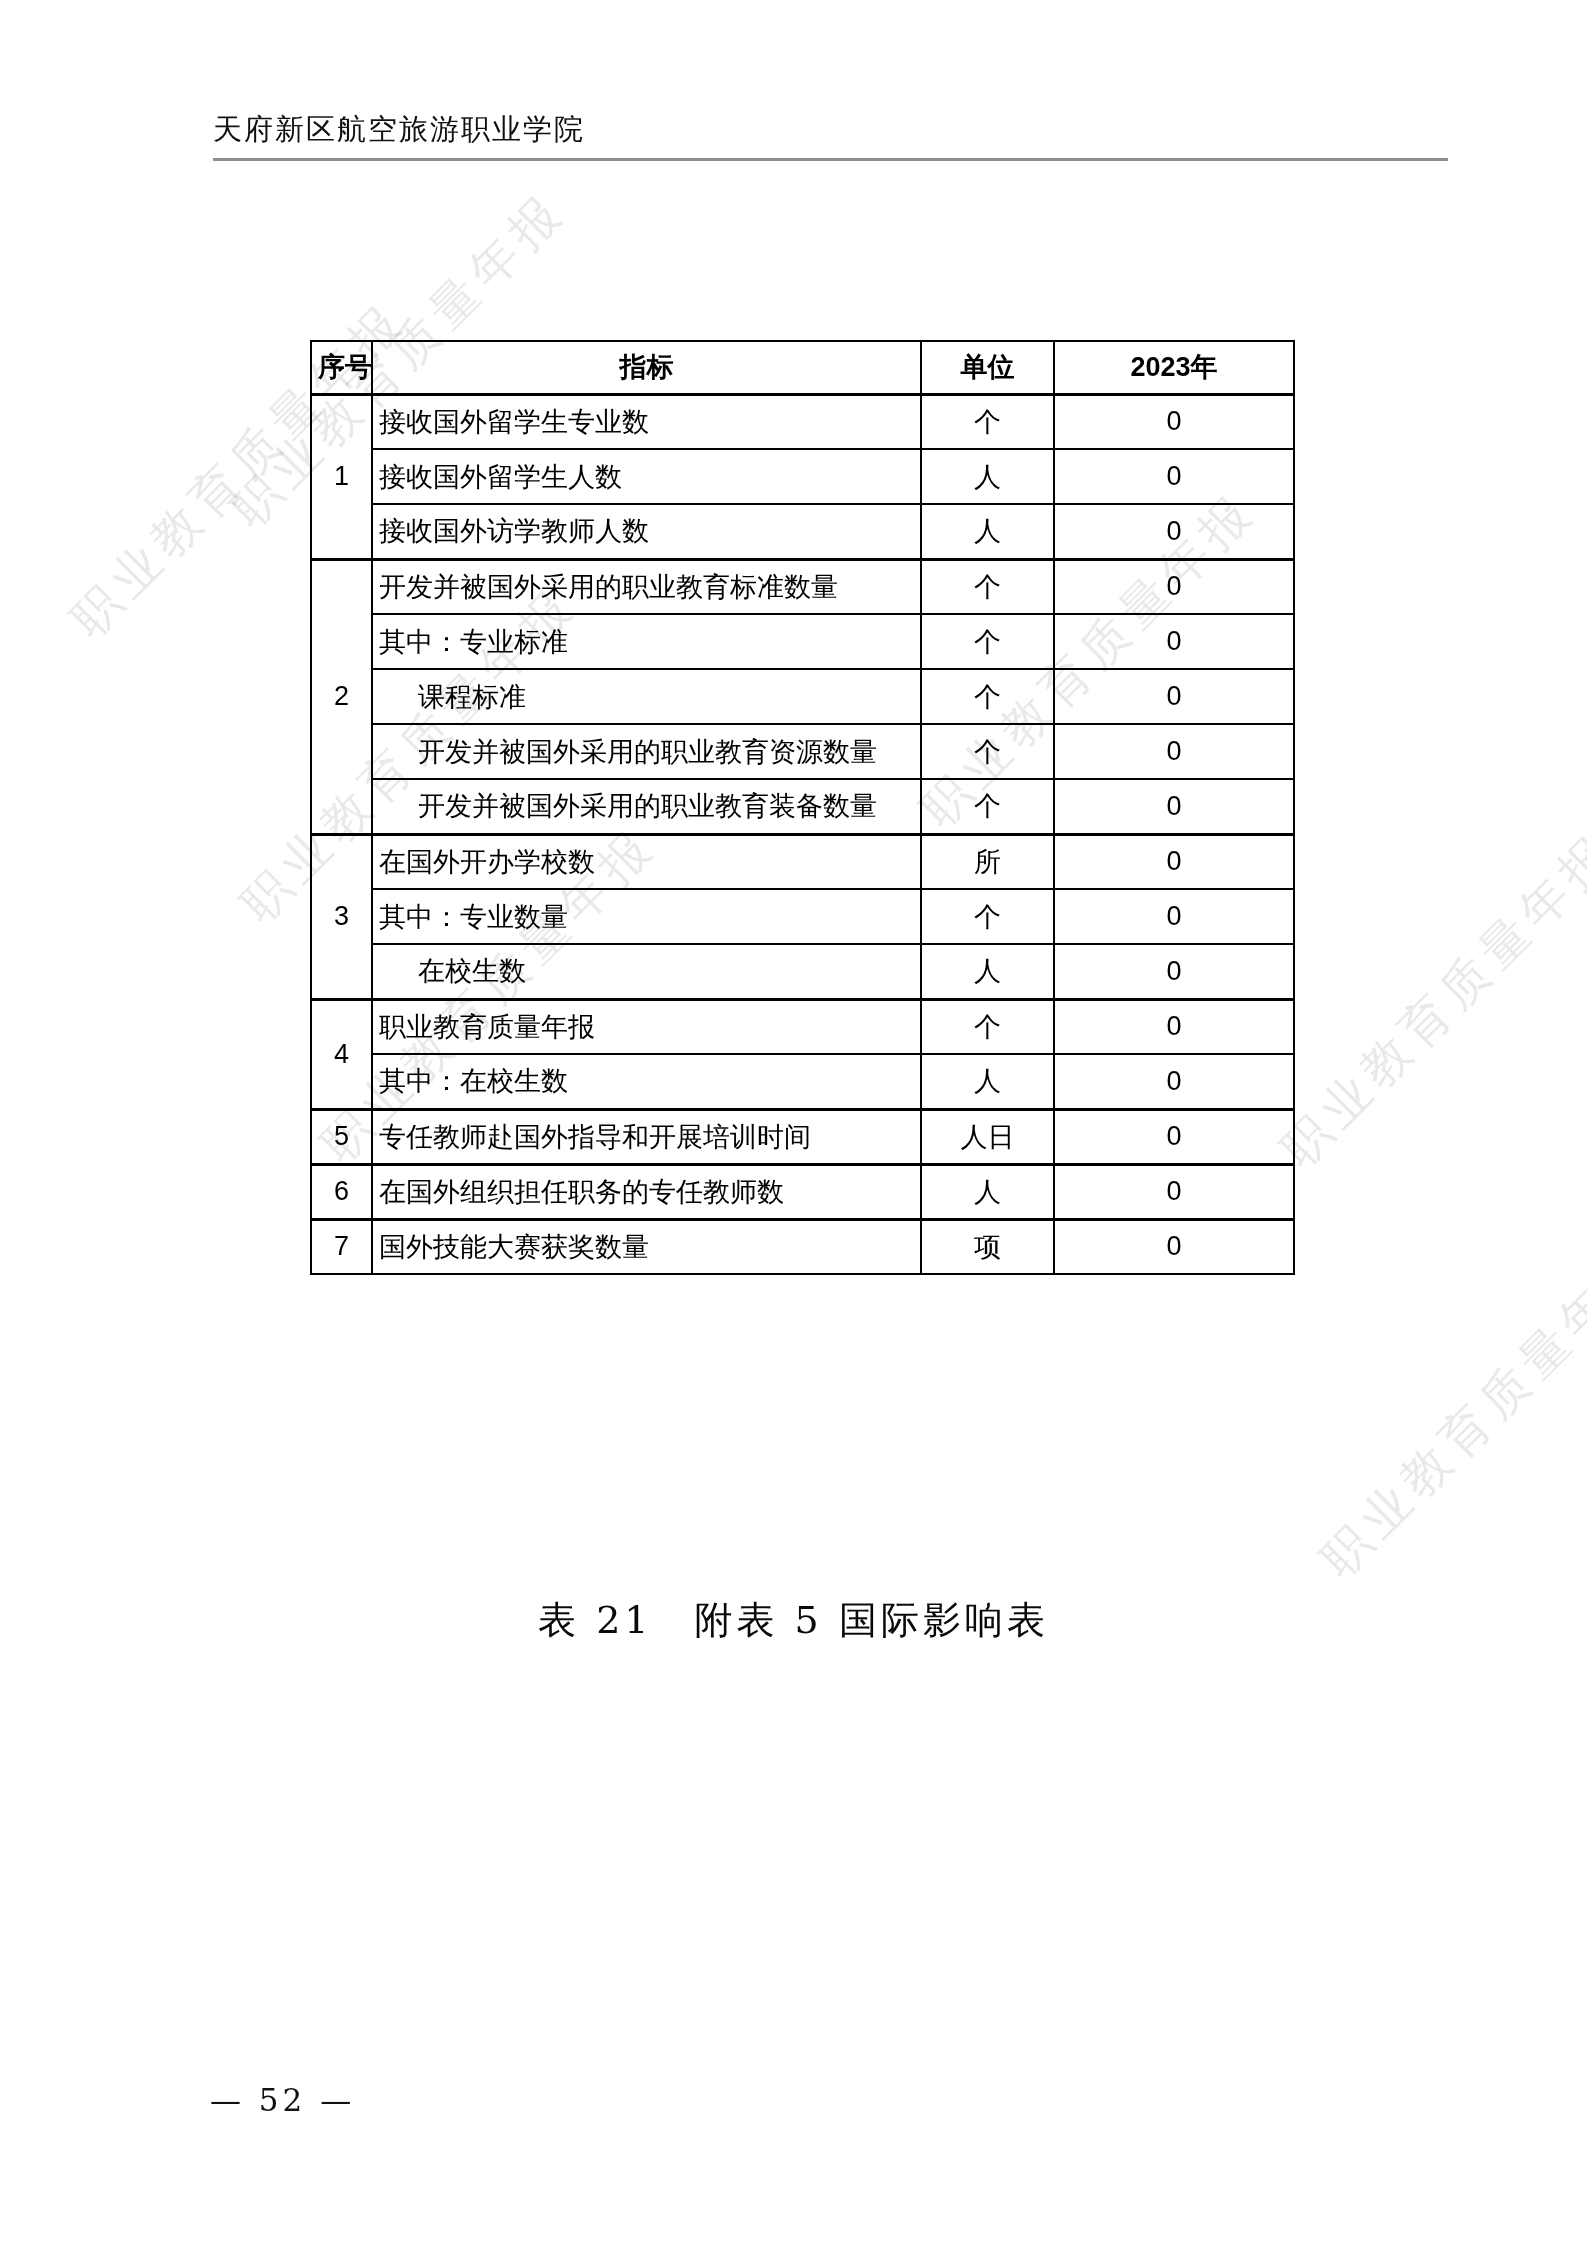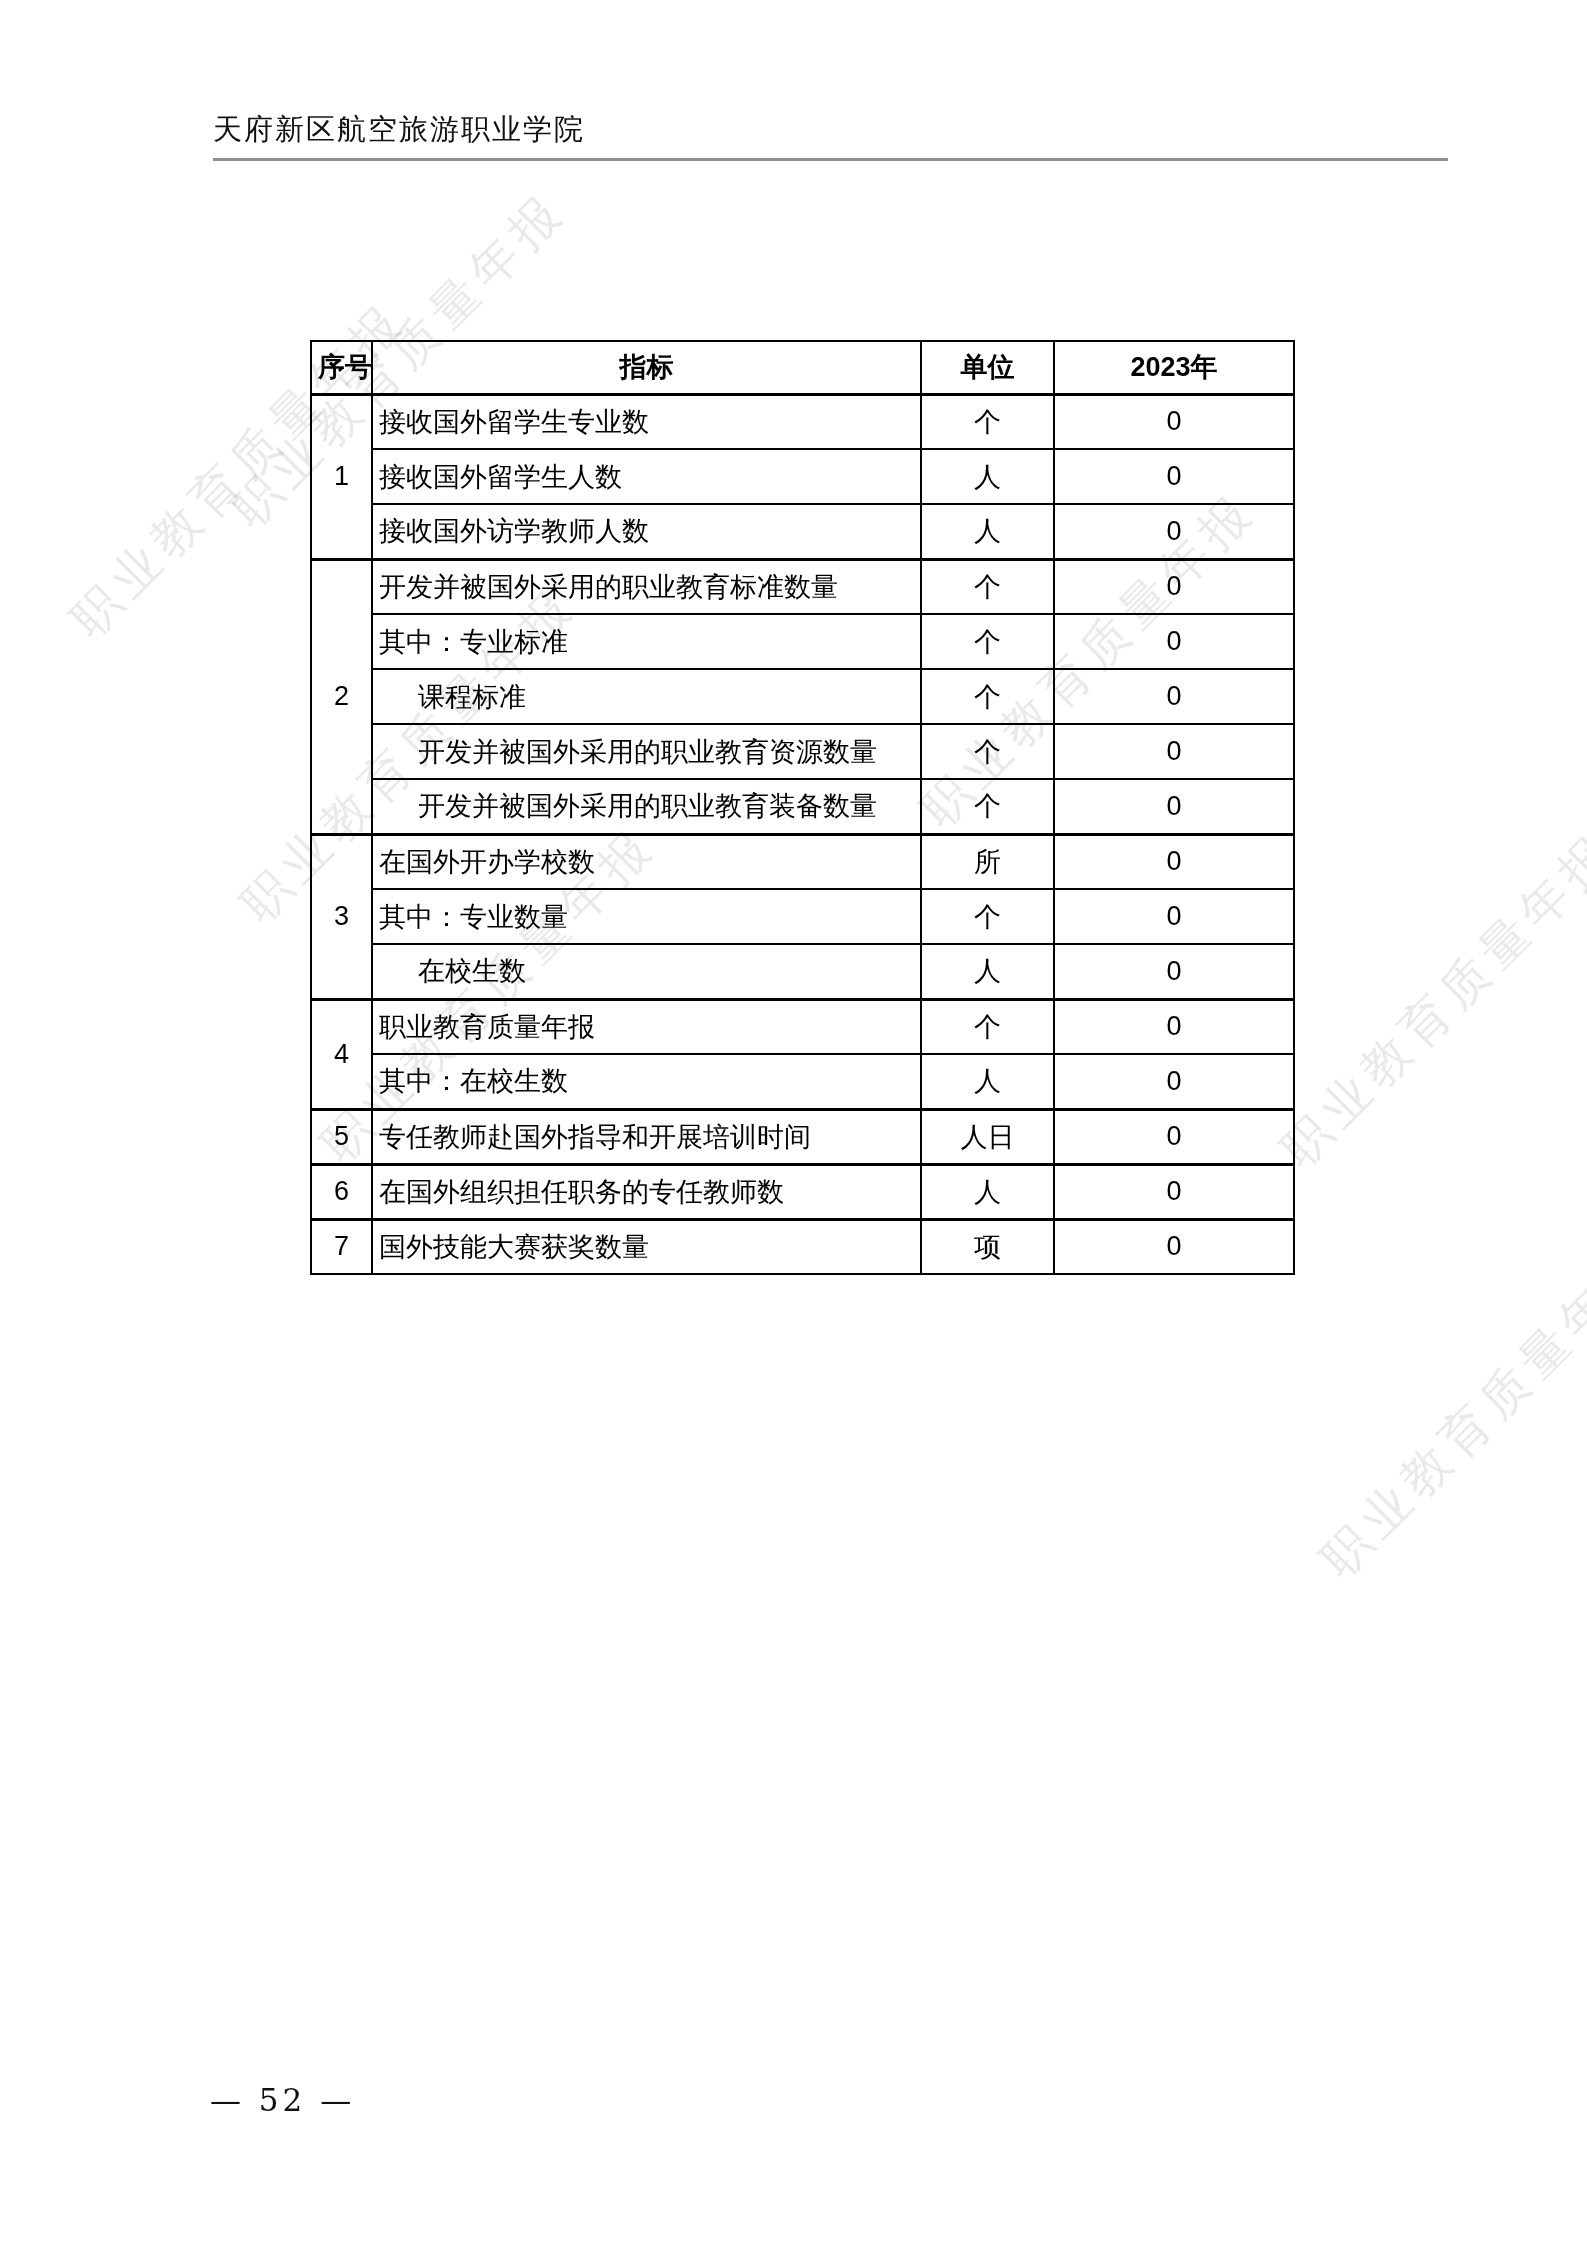--- a/index.html
+++ b/index.html
@@ -216,16 +216,17 @@
           <tr class="group-first">
             <td class="no-cell" rowspan="1">7</td>
             <td class="ind-cell">国外技能大赛获奖数量</td>
             <td class="unit-cell">项</td>
             <td class="year-cell">0</td>
           </tr>
         </tbody>
     </table>
   </div>
 
+  <div class="caption-bottom">表 21　附表 5 国际影响表</div>
 
   <div class="footer-pageno">— 52 —</div>
 
 </div>
 
 </body></html>

